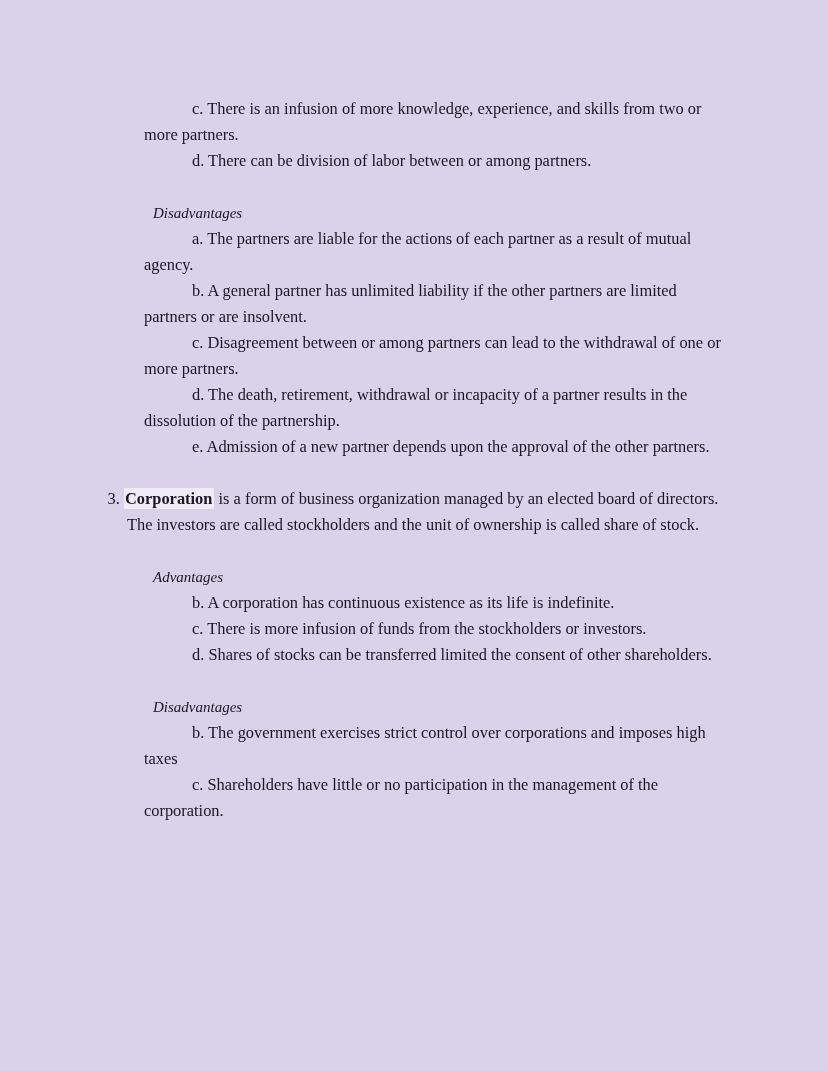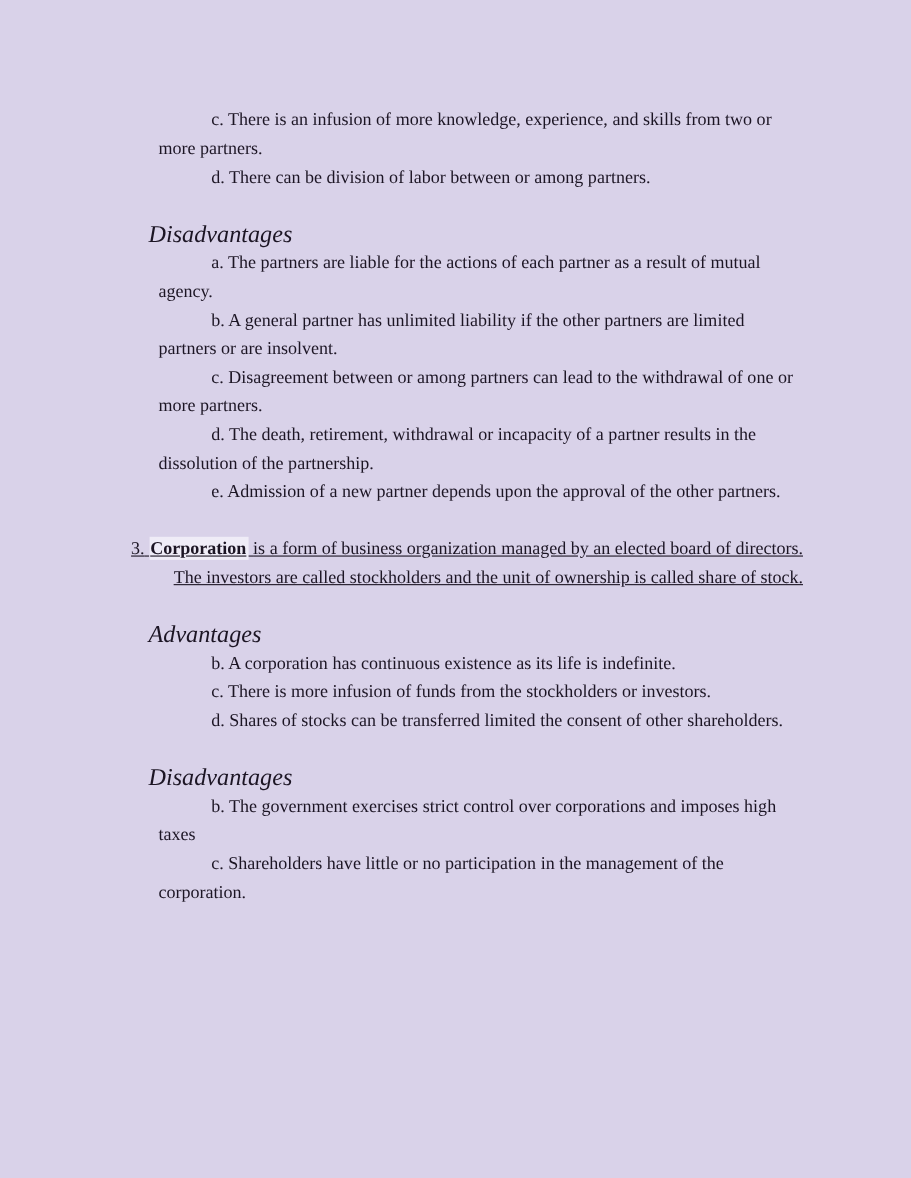--- a/index.html
+++ b/index.html
@@ -36,35 +36,34 @@
     width: 586px;
   }
   .item {
     margin: 0;
     padding: 0;
     text-indent: 48px;
     text-align: left;
   }
 
   .section-head {
-    margin: 0 0 0 39px;
+    margin: 0 0 0 57px;
     font-style: italic;
-    font-size: 22px;
+    font-size: 15px;
     line-height: 26px;
   }
 
   .gap {
     height: 26px;
   }
 
   .numbered {
     margin: 0;
     width: 634px;
-    text-align: right;
-    text-decoration: underline;
+    text-align: center;
   }
 
   .hl {
     background: #efecf7;
     font-weight: bold;
     padding: 1px 2px 1px 1px;
   }
 </style>
 </head>
 <body>

